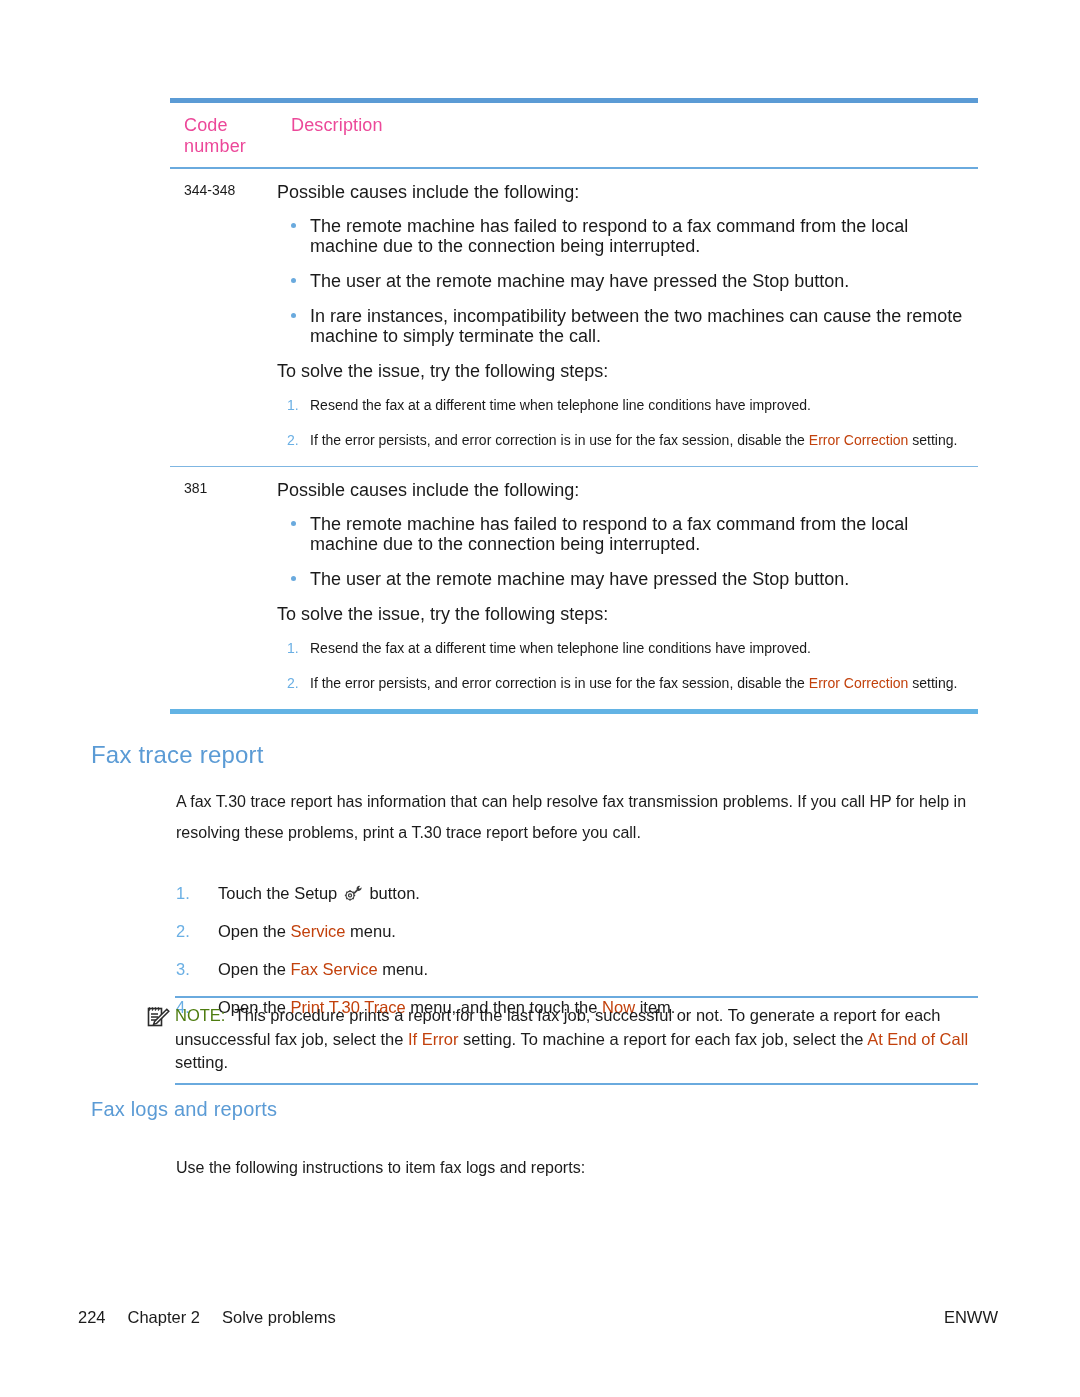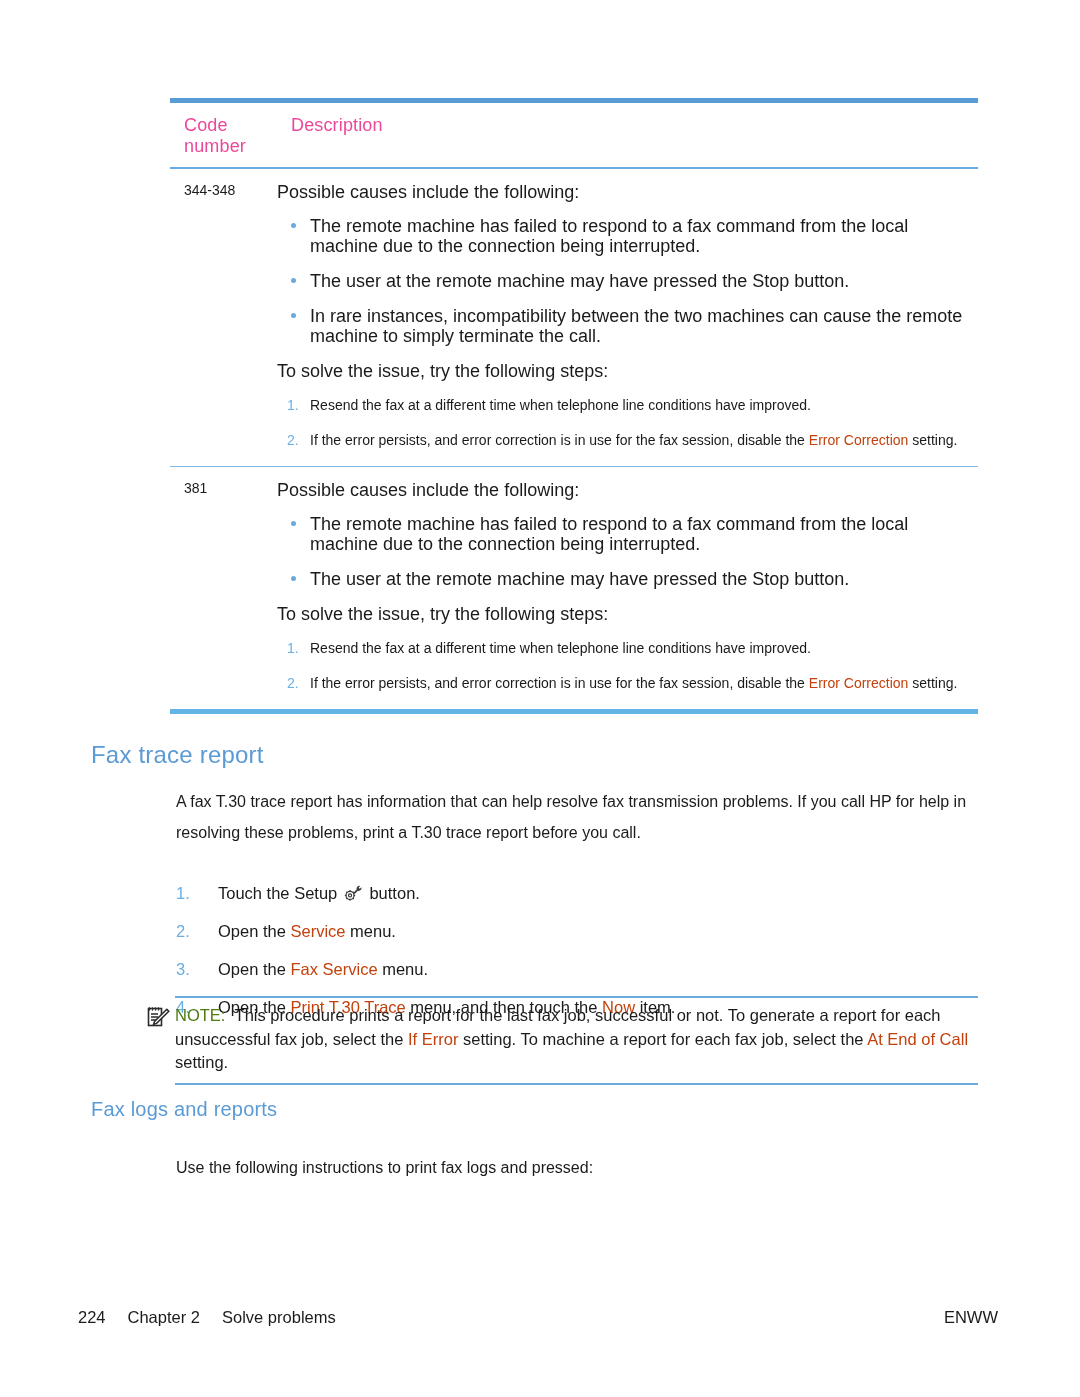--- a/index.html
+++ b/index.html
@@ -313,21 +313,21 @@
           <path d="M20.8 4.2l2 2L10.6 18.4l-3 1 1-3z" fill="#ffffff" stroke="#2b2b2b" stroke-width="1.5"></path>
         </svg>
       </span>
       <span class="note-label">NOTE:</span>&nbsp;&nbsp;<span>This procedure prints a report for the last fax job, successful or not. To generate a report for each unsuccessful fax job, select the </span><span class="blue-link">If Error</span><span> setting. To machine a report for each fax job, select the </span><span class="blue-link">At End of Call</span><span> setting.</span>
     </div>
     <div class="note-rule"></div>
   </div>
 
   <h1 class="h-main" style="top:1098px;">Fax logs and reports</h1>
 
-  <div class="body-p" style="top:1152px;">Use the following instructions to print fax logs and pressed:</div>
+  <div class="body-p" style="top:1152px;">Use the following instructions to item fax logs and reports:</div>
 
   <div class="footer">
     <div class="left">
       <span>224</span>
       <span>Chapter 2</span>
       <span>Solve problems</span>
     </div>
     <div>ENWW</div>
   </div>
 

